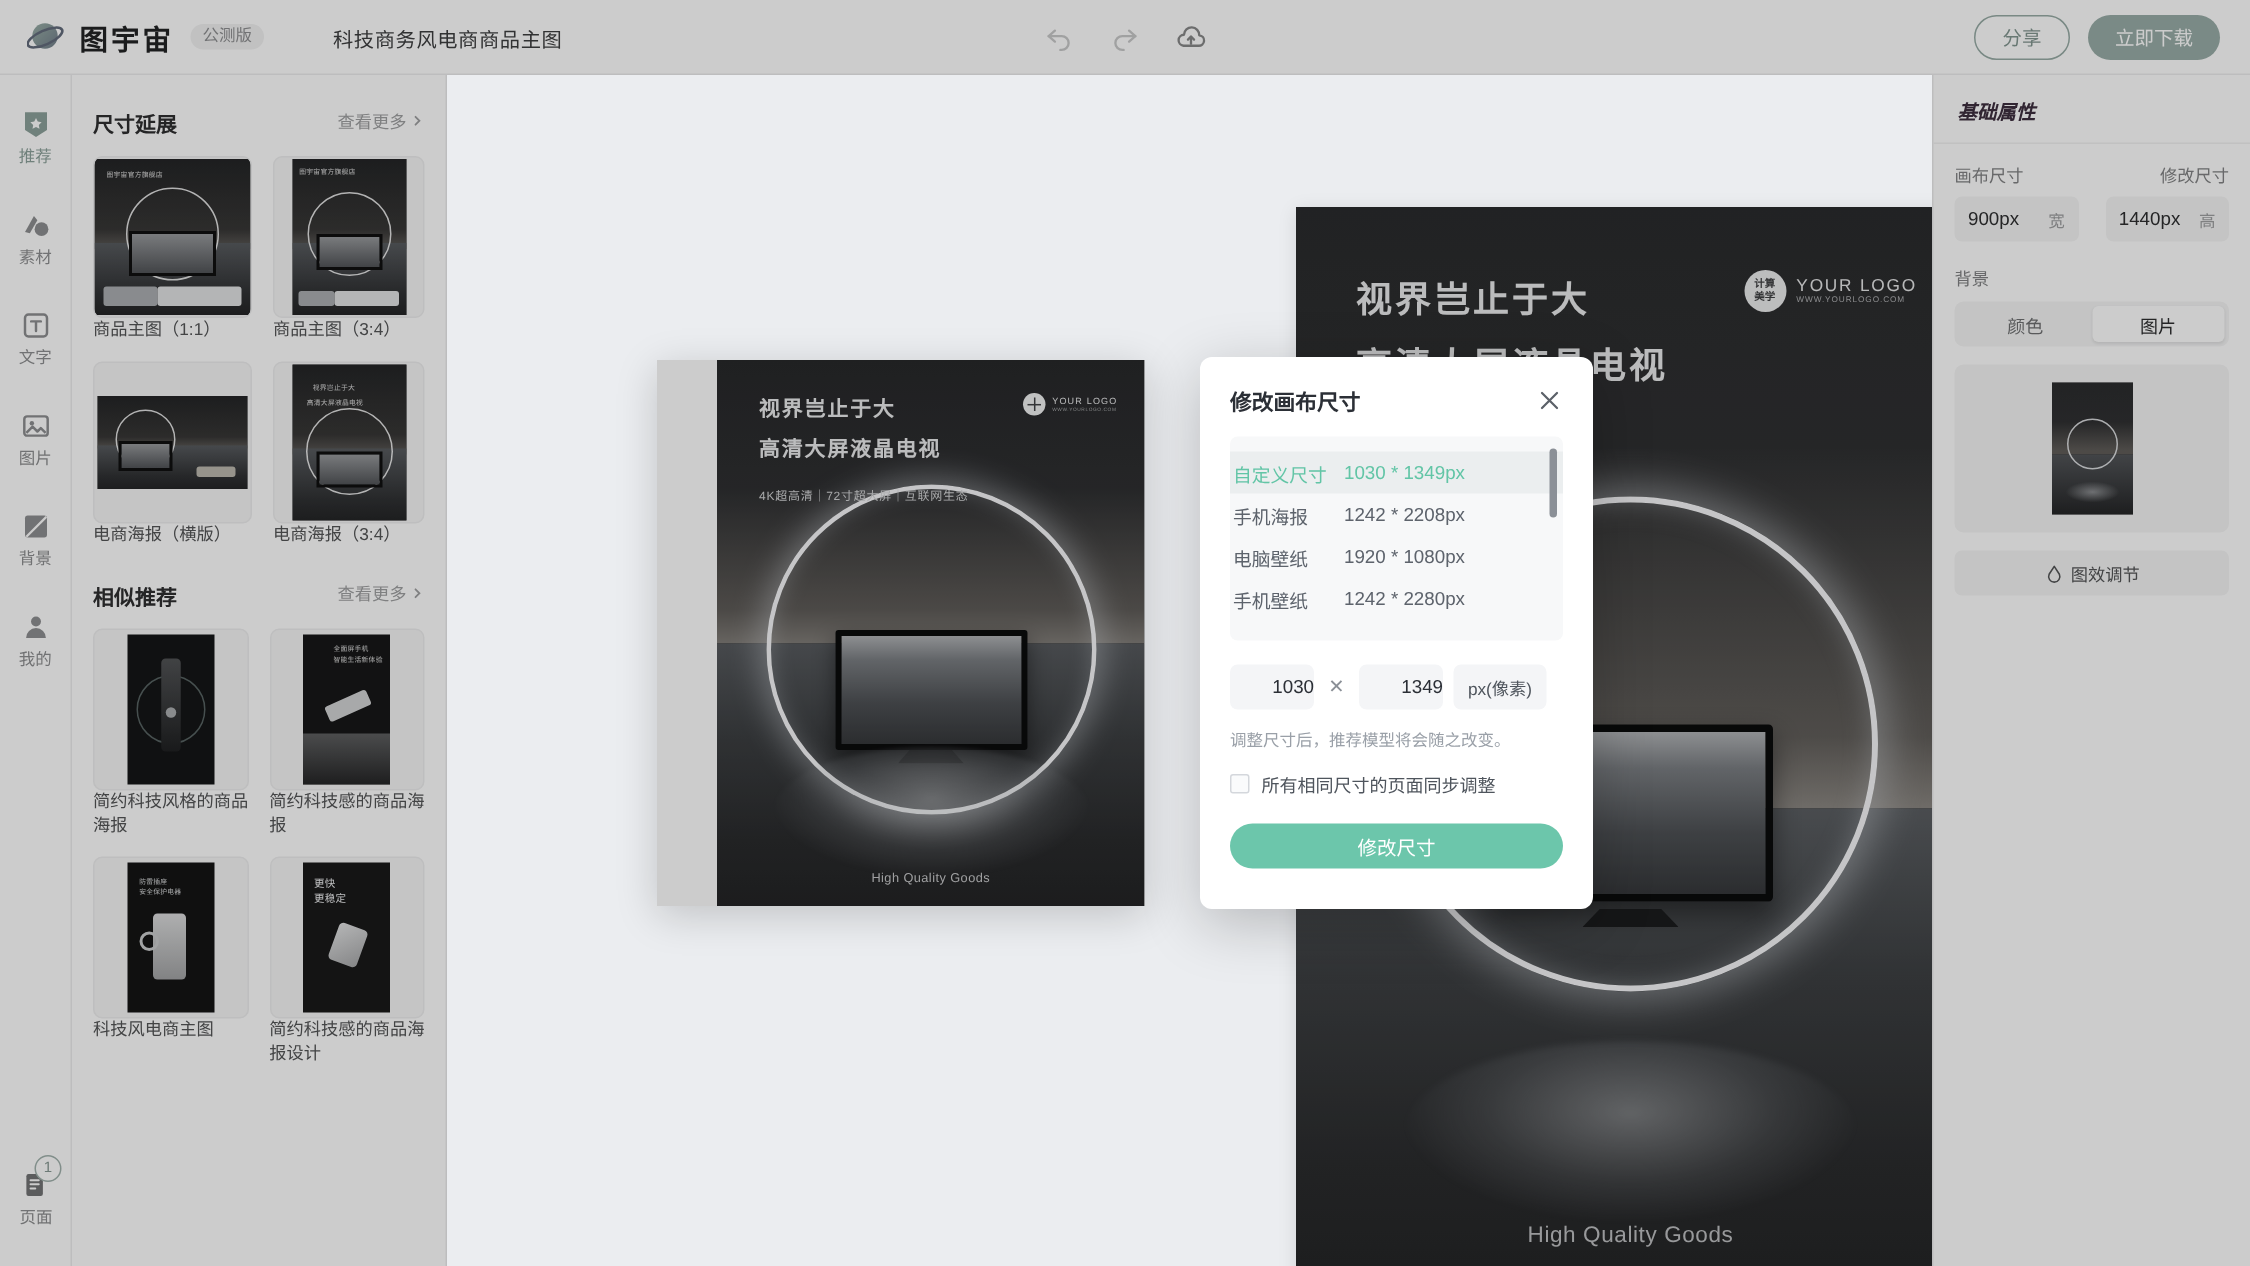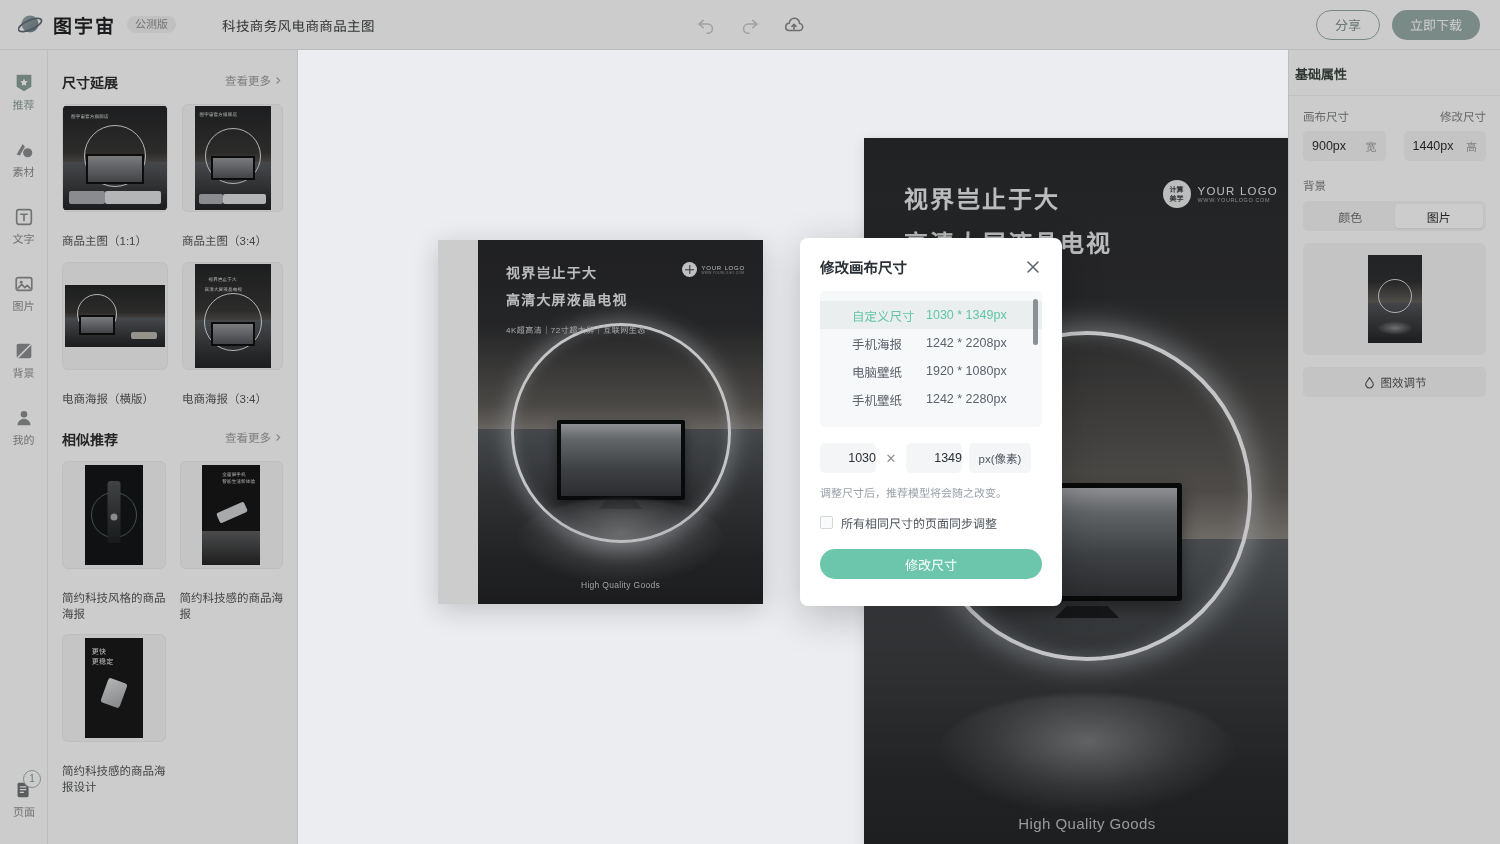--- a/index.html
+++ b/index.html
@@ -79,21 +79,21 @@
   .sec-head { display:flex; align-items:flex-start; justify-content:space-between; margin:8px 0 12px 0; }
   .sec-title { font-size:14px; font-weight:bold; color:#2b2f36; }
   .sec-more { font-size:11.5px; color:#9aa0a8; display:flex; align-items:center; gap:3px; cursor:pointer; }
   .grid { display:grid; grid-template-columns:1fr 1fr; gap:12px 14px; }
   .card { cursor:pointer; }
   .thumb {
     width:100%; height:108px; border-radius:6px; background:#f5f6f8;
     border:1px solid #eceef1; display:flex; align-items:center; justify-content:center;
     overflow:hidden; position:relative;
   }
-  .card-label { font-size:11.5px; color:#4f555d; margin-top:22px; line-height:1.35; }
+  .card-label { font-size:11.5px; color:#4f555d; margin-top:1px; line-height:1.35; }
 
   
   .mini { position:relative; overflow:hidden; background:#242a33; }
   .mini .ring {
     position:absolute; left:50%; top:48%; transform:translate(-50%,-50%);
     border:1.5px solid rgba(255,255,255,.85); border-radius:50%;
   }
   .mini .sea {
     position:absolute; left:0; right:0; bottom:0; height:46%;
     background:linear-gradient(180deg,#4b5d72 0%, #2a323d 70%, #20252d 100%);
@@ -203,22 +203,22 @@
   .p-logo-t1 { color:#e3e7ed; font-size:6px; letter-spacing:.8px; }
   .p-logo-t2 { color:#9aa2ad; font-size:3.2px; letter-spacing:.4px; }
   .p-footer { position:absolute; left:0; right:0; bottom:14px; text-align:center;
     color:#c3c9d2; font-size:8.5px; letter-spacing:.3px; }
 
   
   .rpanel {
     position:absolute; top:50px; right:0; width:212px; height:794px;
     background:#ffffff; border-left:1px solid #ebedf0; z-index:3;
   }
-  .rp-title { font-size:13px; font-weight:bold; color:#14532d; padding:14px 16px 12px 6px;
-    border-bottom:1px solid #f0f1f3; }
+  .rp-title { font-size:13px; font-weight:bold; color:#701a75; padding:14px 16px 12px 16px;
+    border-bottom:1px solid #f0f1f3;font-style:italic; }
   .rp-body { padding:12px 14px; }
   .rp-row { display:flex; align-items:center; justify-content:space-between; margin-bottom:7px; }
   .rp-label { font-size:11.5px; color:#7d838c; }
   .rp-link { font-size:11.5px; color:#7d838c; cursor:pointer; }
   .size-row { display:flex; gap:18px; margin-bottom:16px; }
   .size-field {
     flex:1; height:30px; background:#f4f5f7; border-radius:5px; display:flex;
     align-items:center; justify-content:space-between; padding:0 9px; cursor:text;
   }
   .size-val { font-size:12.5px; color:#2b2f36; }
@@ -256,21 +256,21 @@
     z-index:40; padding:18px 20px;
   }
   .modal-head { display:flex; align-items:center; justify-content:space-between; margin-bottom:14px; }
   .modal-title { font-size:14.5px; font-weight:bold; color:#2b2f36; }
   .modal-close { width:18px; height:18px; cursor:pointer; color:#5c6169; }
   .preset-box {
     position:relative; background:#f7f8f9; border-radius:5px; padding:10px 0;
     height:136px; overflow:hidden;
   }
   .preset-row {
-    display:flex; align-items:center; height:28px; padding:0 32px; cursor:pointer;
+    display:flex; align-items:center; height:28px; padding:0 2px; cursor:pointer;
     font-size:12.5px; color:#5d636c;
   }
   .preset-row.active { background:#ebeeef; color:#62c5a6; }
   .preset-name { width:74px; }
   .preset-size { font-family:"Liberation Sans","DejaVu Sans",sans-serif; }
   .preset-scroll {
     position:absolute; right:4px; top:8px; width:5px; height:46px;
     background:#8b9097; border-radius:3px; cursor:pointer;
   }
   .dim-row { display:flex; align-items:center; gap:7px; margin-top:16px; }
@@ -528,20 +528,33 @@
                             background:linear-gradient(180deg,#5a5f66,#23262b);"></div>
                 <div style="position:absolute;left:26%;top:42%;width:30px;height:11px;border-radius:2px;
                             background:#cfd4da;transform:rotate(-24deg);"></div>
                 <div class="mini-txt" style="left:20px;top:6px;">全面屏手机</div>
                 <div class="mini-txt" style="left:20px;top:13px;">智能生活新体验</div>
               </div>
             </div>
             <div class="card-label">简约科技感的商品海报</div>
           </div>
 
+          <div class="card">
+            <div class="thumb">
+              <div class="mini" style="width:58px;height:100px;background:#121417;">
+                <div style="position:absolute;left:30%;top:34%;width:22px;height:44px;border-radius:3px;
+                            background:linear-gradient(180deg,#d7dbe0,#9ea4ab);"></div>
+                <div style="position:absolute;left:14%;top:46%;width:13px;height:13px;border-radius:50%;
+                            border:2px solid #c7ccd2;"></div>
+                <div class="mini-txt" style="left:8px;top:9px;color:#cfd6de;">防雷插座</div>
+                <div class="mini-txt" style="left:8px;top:16px;color:#cfd6de;">安全保护电器</div>
+              </div>
+            </div>
+            <div class="card-label">科技风电商主图</div>
+          </div>
 
           <div class="card">
             <div class="thumb">
               <div class="mini" style="width:58px;height:100px;background:#17191d;">
                 <div style="position:absolute;left:34%;top:42%;width:20px;height:26px;border-radius:3px;
                             background:linear-gradient(135deg,#dfe3e8,#a2a8b0);transform:rotate(20deg);"></div>
                 <div class="mini-txt" style="left:7px;top:8px;font-size:7px;color:#e6eaf0;">更快</div>
                 <div class="mini-txt" style="left:7px;top:18px;font-size:7px;color:#e6eaf0;">更稳定</div>
               </div>
             </div>

